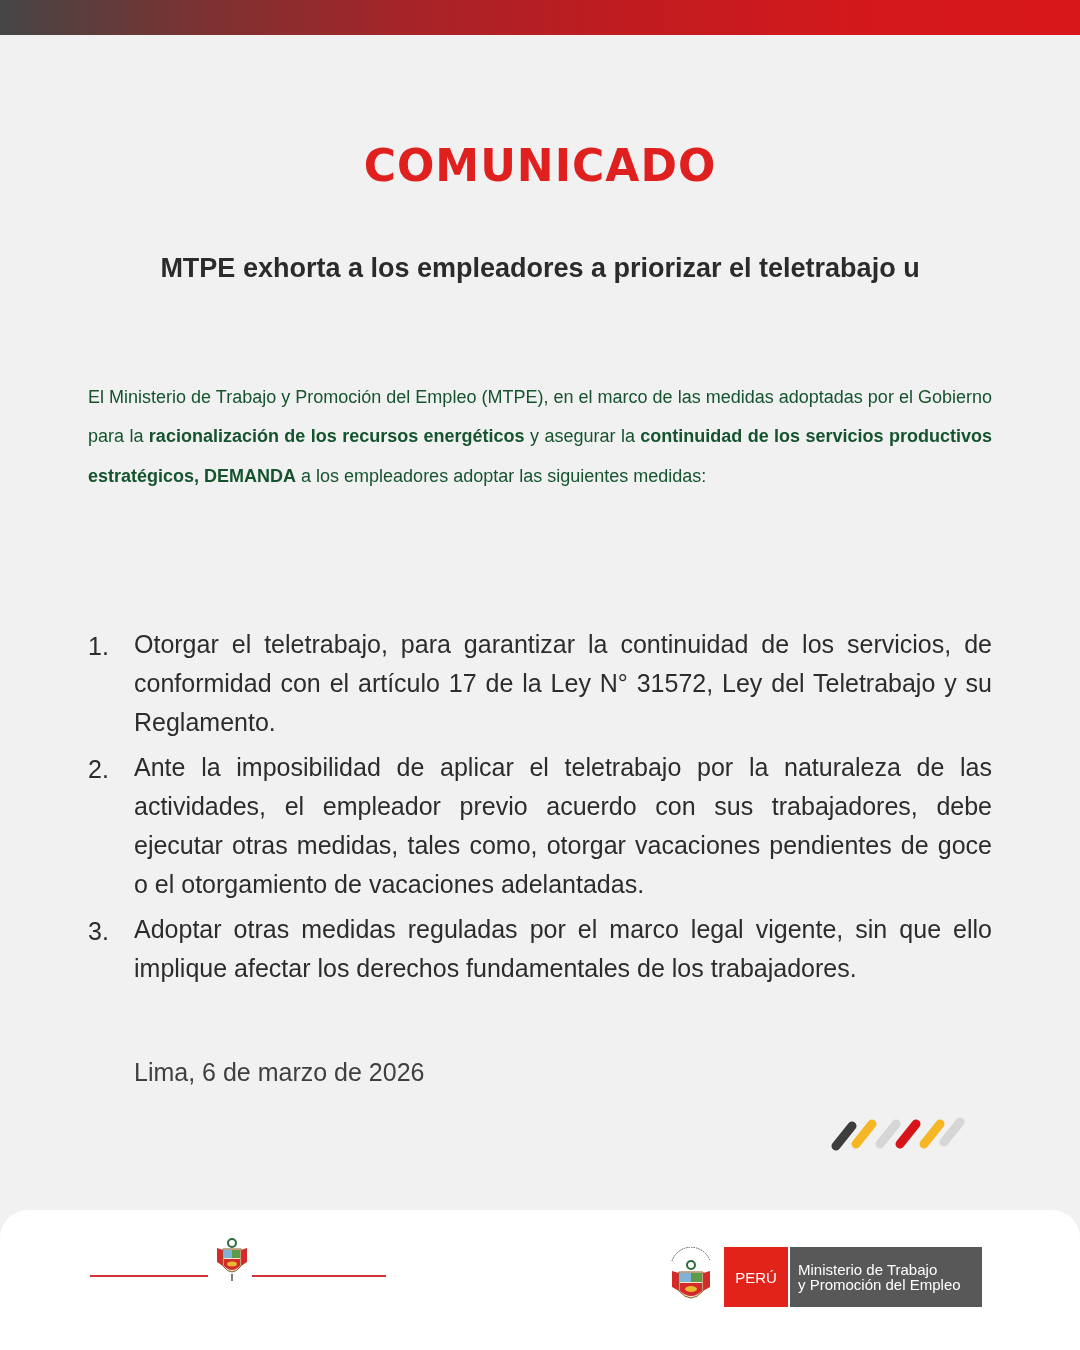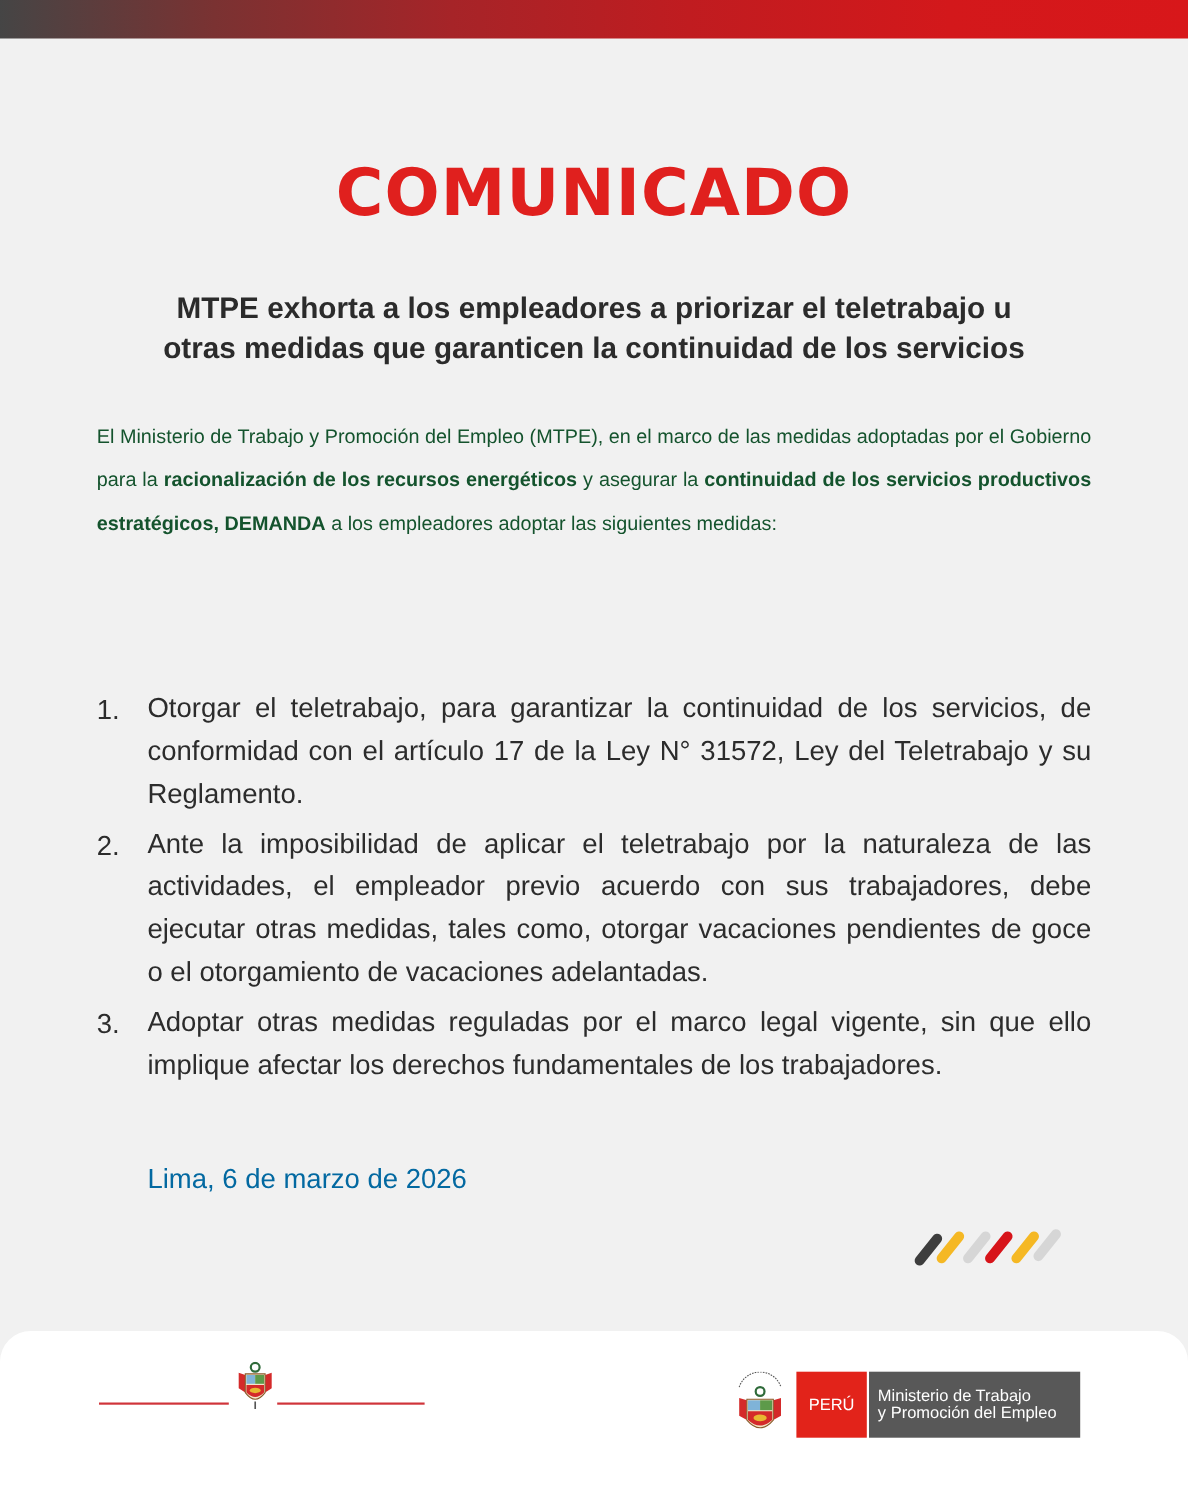--- a/index.html
+++ b/index.html
@@ -9,45 +9,45 @@
     font-family: "Liberation Sans", "DejaVu Sans", sans-serif;
     color: #2a2a2a;
   }
   .topbar {
     position: absolute; left: 0; top: 0; width: 1080px; height: 35px;
     background: linear-gradient(90deg, #454545 0%, #7a3232 18%, #a62428 38%, #c01c20 58%, #d3181b 80%, #d8171a 100%);
   }
   .title {
     position: absolute; left: 0; top: 140px; width: 1080px; text-align: center;
     font-family: "DejaVu Sans", sans-serif; font-weight: 700;
-    font-size: 59px; letter-spacing: 1px; color: #e0201e;
+    font-size: 44px; letter-spacing: 1px; color: #e0201e;
   }
   .subtitle {
-    position: absolute; left: 90px; top: 262px; width: 900px; text-align: center;
+    position: absolute; left: 90px; top: 250px; width: 900px; text-align: center;
     font-family: "Liberation Sans", sans-serif; font-weight: 700;
     font-size: 27px; line-height: 36px; color: #2b2b2b;
   }
   .intro {
     position: absolute; left: 88px; top: 378px; width: 904px;
     font-size: 18px; line-height: 39.3px; text-align: justify; color: #14532d;
   }
   .intro b { font-weight: 700; }
   .list {
     position: absolute; left: 88px; top: 625px; width: 904px;
     margin: 0; padding: 0; list-style: none;
   }
   .list li {
     position: relative; padding-left: 46px;
     font-size: 25px; line-height: 39px; text-align: justify; color: #2c2c2c;
     margin-bottom: 6px;
   }
   .list li .num { position: absolute; left: 0; top: 2px; }
   .date {
     position: absolute; left: 134px; top: 1058px;
-    font-size: 25px; color: #0369a1;
+    font-size: 25px; color: #404040;
   }
   .stripes { position: absolute; left: 826px; top: 1112px; width: 150px; height: 44px; }
   .footer {
     position: absolute; left: 0; top: 1210px; width: 1080px; height: 160px;
     background: #ffffff; border-radius: 28px 28px 0 0;
   }
   .gob { position: absolute; left: 90px; top: 1238px; width: 296px; height: 82px; }
   .gob .line { position: absolute; top: 37px; height: 2px; background: #d0343a; }
   .gob .line.l { left: 0; width: 118px; }
   .gob .line.r { left: 162px; width: 134px; }
@@ -71,21 +71,20 @@
 </style>
 </head>
 <body>
 
 <div class="topbar"></div>
 
 <div class="title">COMUNICADO</div>
 
 <div class="subtitle">
   <div>MTPE exhorta a los empleadores a priorizar el teletrabajo u</div>
-  <div>otras medidas que garanticen la continuidad de los servicios</div>
 </div>
 
 <div class="intro"><span>El Ministerio de Trabajo y Promoción del Empleo (MTPE), en el marco de las medidas adoptadas por el Gobierno para la </span><b>racionalización de los recursos energéticos</b><span> y asegurar la </span><b>continuidad de los servicios productivos estratégicos, DEMANDA</b><span> a los empleadores adoptar las siguientes medidas:</span></div>
 
 <ol class="list">
   <li>
     <span class="num">1.</span>
     <span>Otorgar el teletrabajo, para garantizar la continuidad de los servicios, de conformidad con el artículo 17 de la Ley N° 31572, Ley del Teletrabajo y su Reglamento.</span>
   </li>
   <li>

